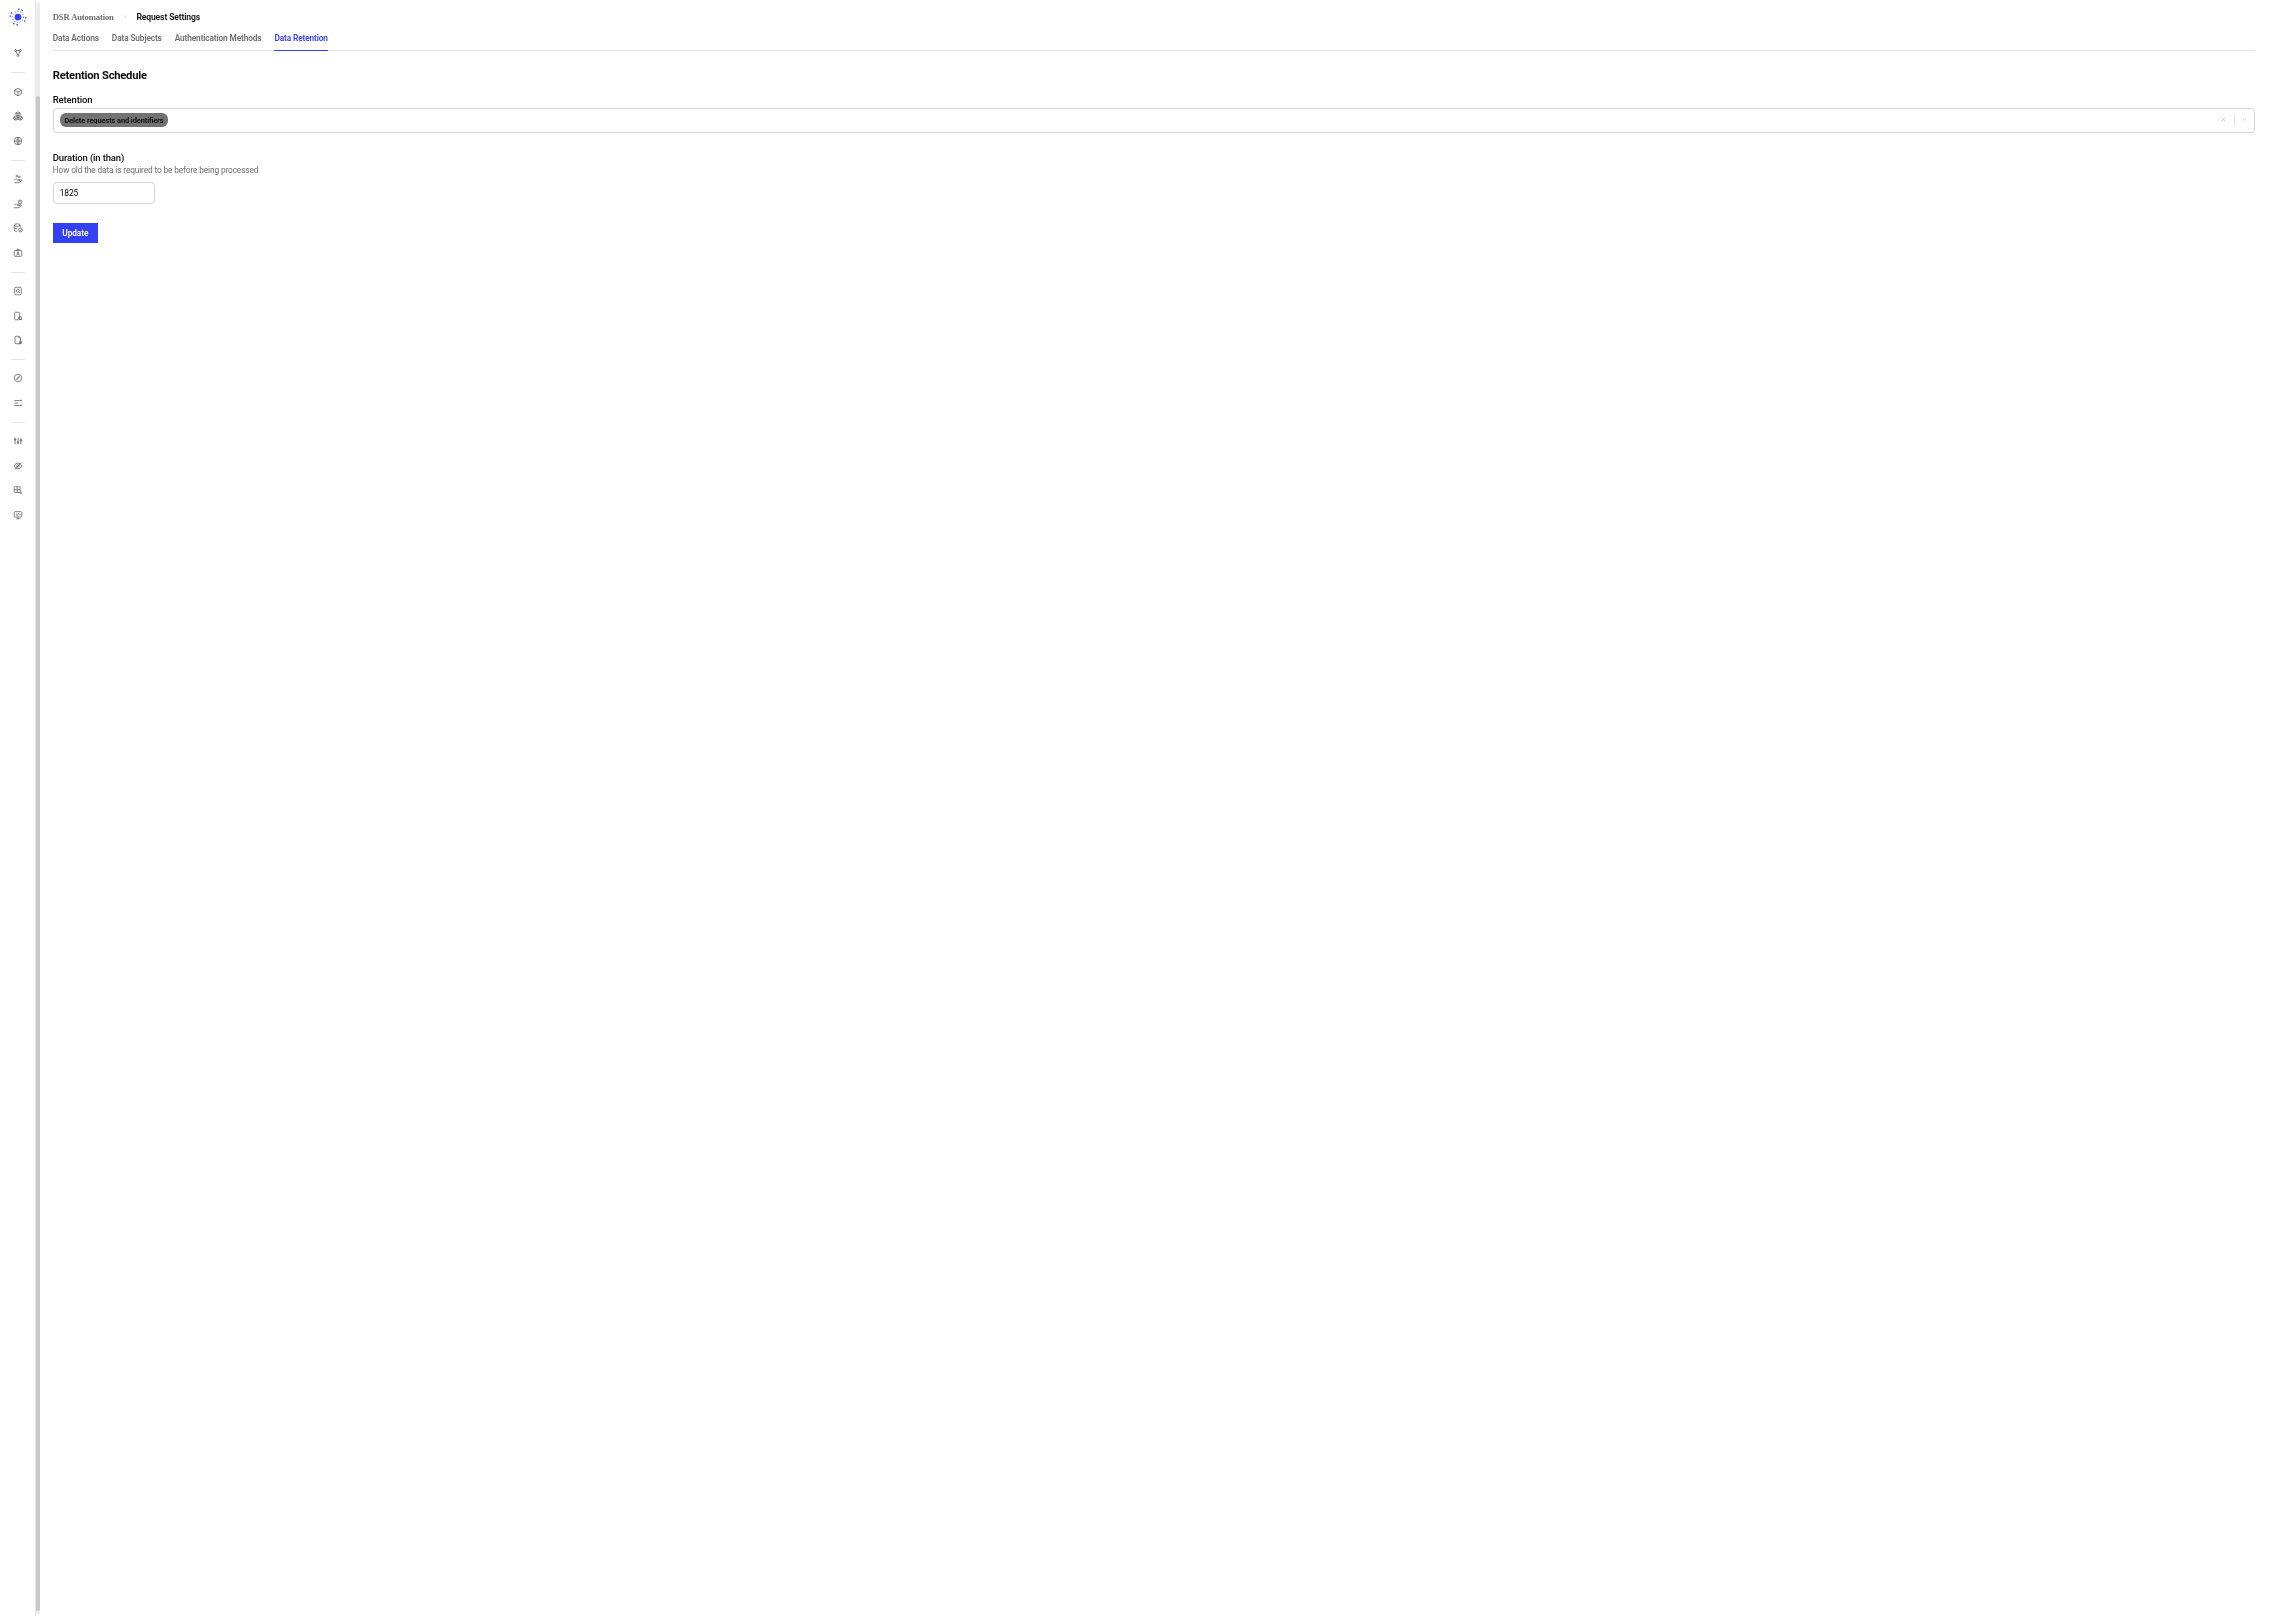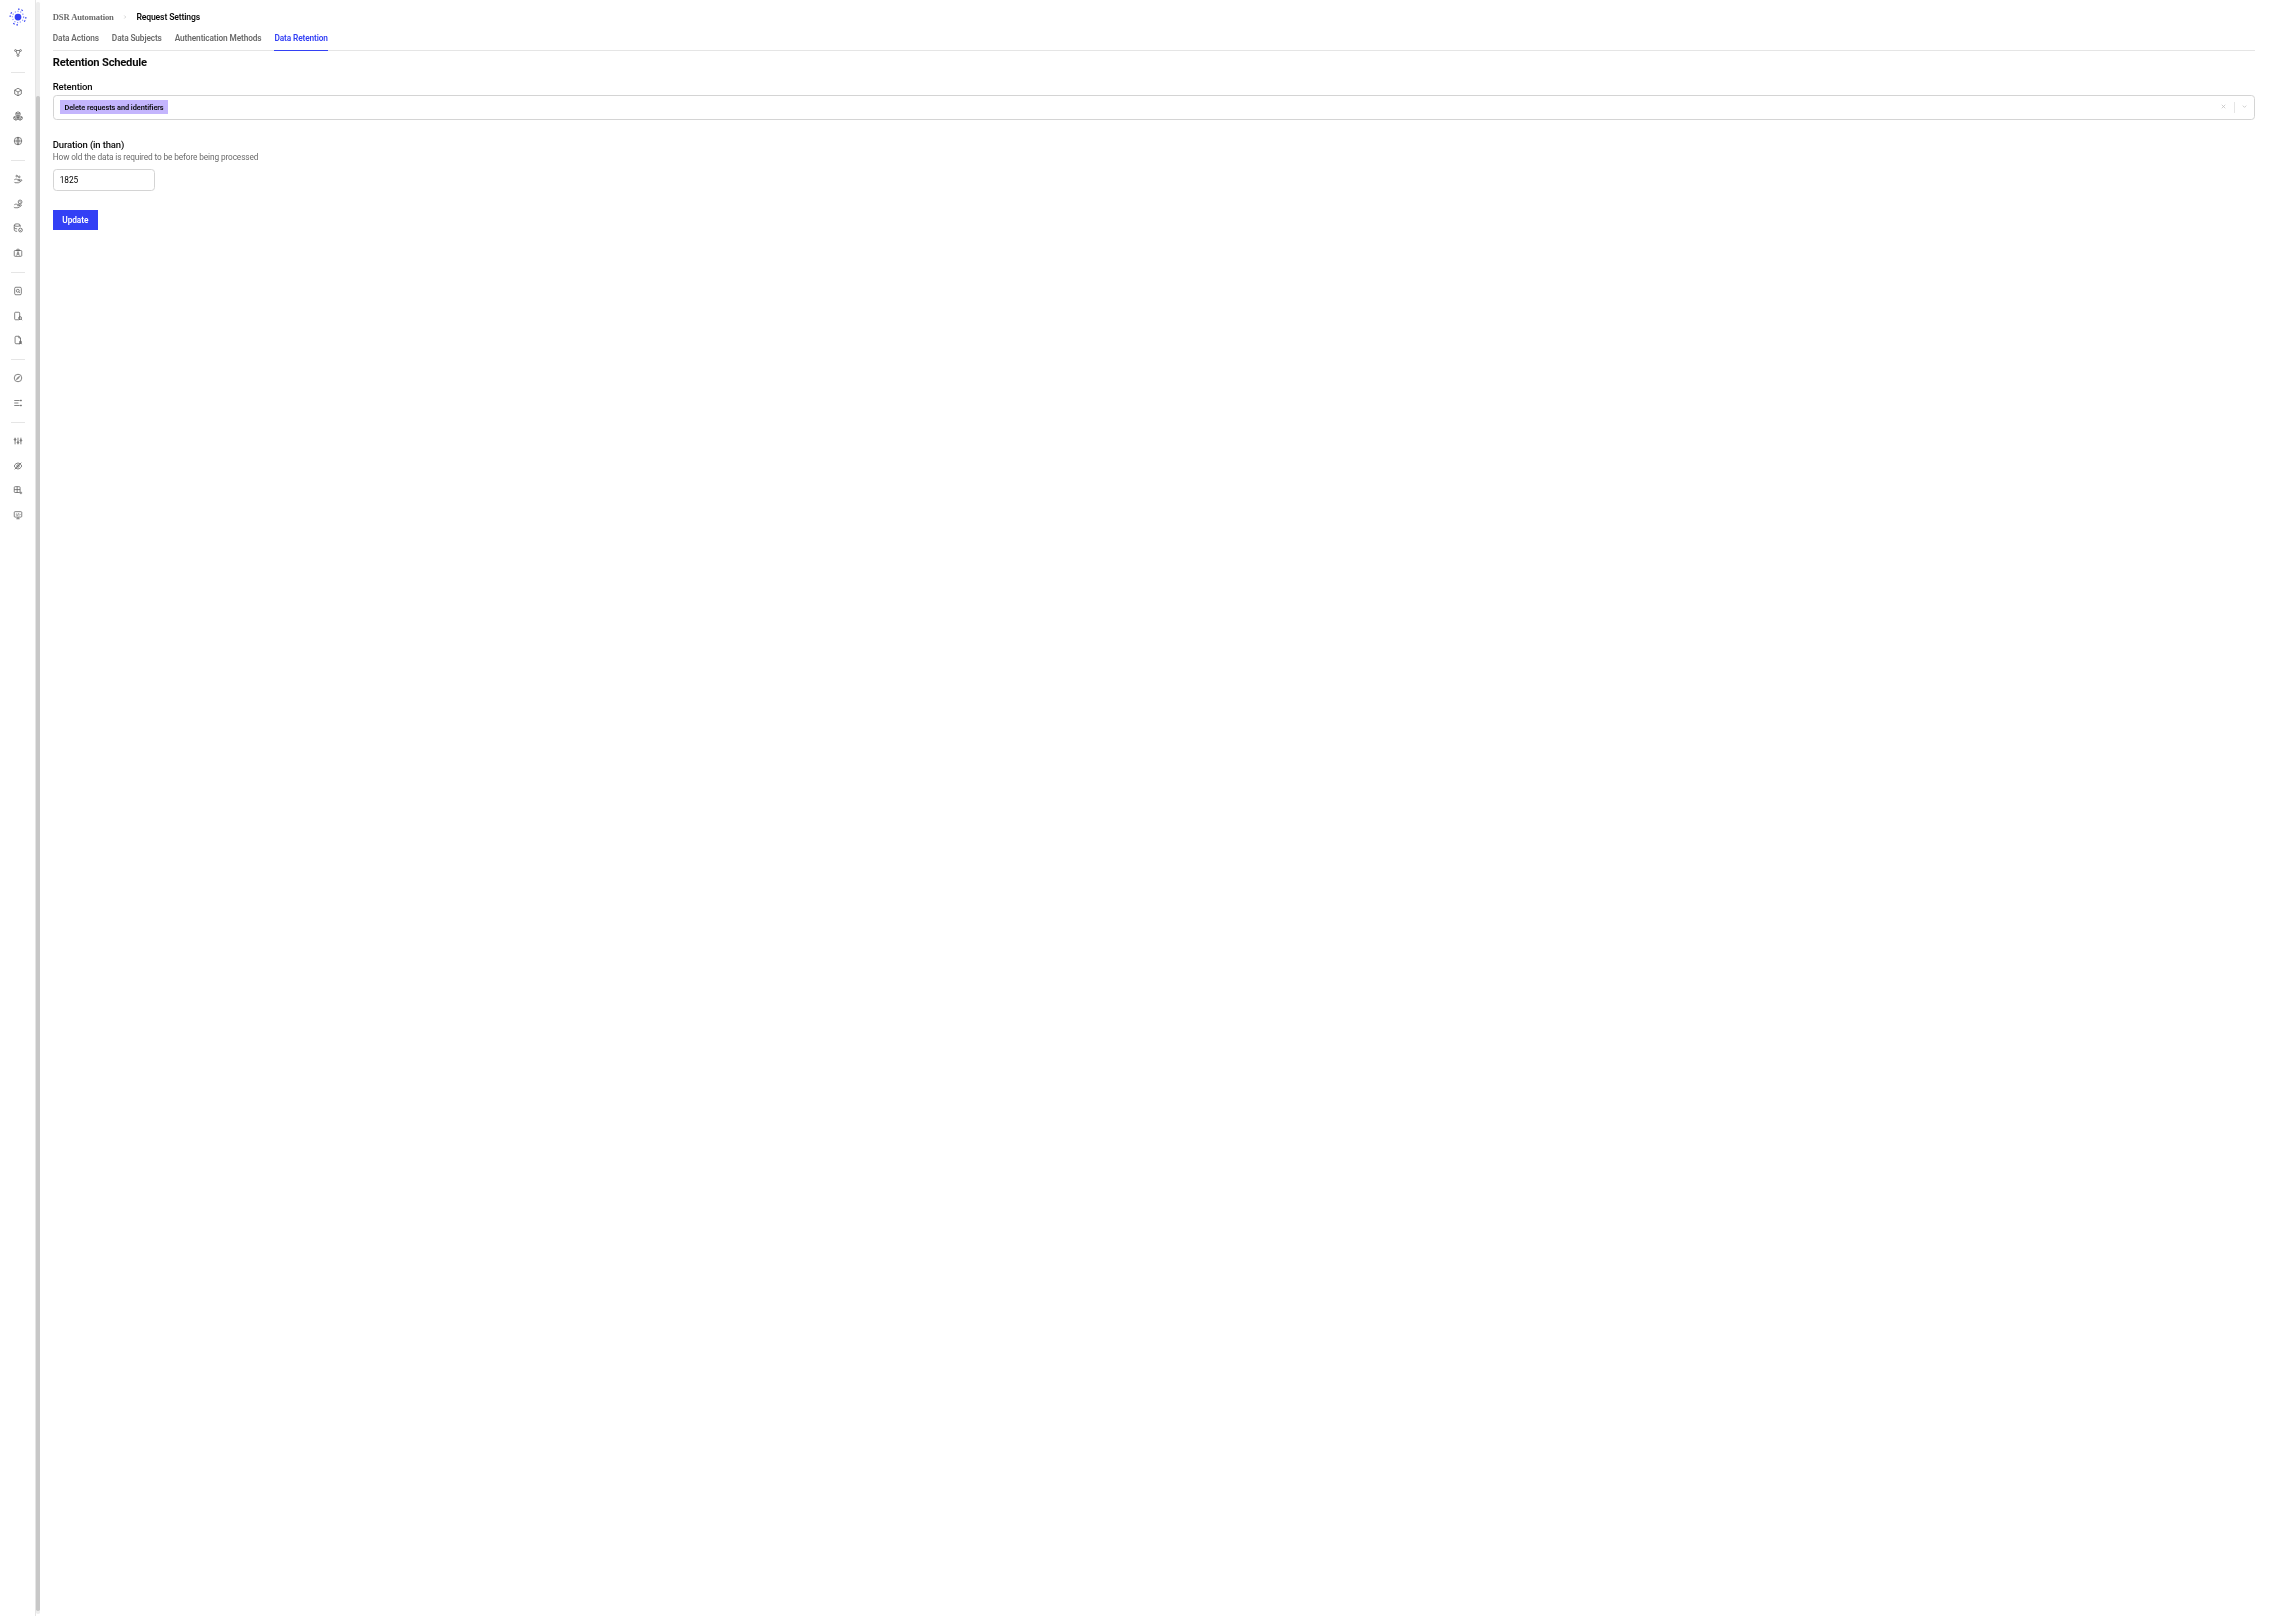--- a/index.html
+++ b/index.html
@@ -138,21 +138,21 @@
   }
   .breadcrumb .current {
     color: var(--text);
   }
 
   
   .tabs {
     display: flex;
     gap: 13px;
     border-bottom: 0.6px solid var(--border);
-    margin-bottom: 5px;
+    margin-bottom: 18px;
   }
   .tab {
     padding: 0 0 6.5px 0;
     font-size: 8.3px;
     font-weight: 600;
     color: var(--text-muted);
     cursor: pointer;
     position: relative;
     top: 0.6px;
     border-bottom: 1.2px solid transparent;
@@ -191,22 +191,22 @@
     display: flex;
     align-items: center;
     width: 100%;
     border: 0.6px solid var(--border-input);
     border-radius: 3.6px;
     padding: 4.7px 6px;
     cursor: pointer;
     background: #fff;
   }
   .select .chip {
-    background: #c4b5fd;
-    border-radius: 0;
+    background: #737373;
+    border-radius: 6px;
     padding: 2.4px 4.7px;
     font-size: 7.4px;
     font-weight: 600;
     letter-spacing: -0.01em;
   }
   .select .spacer { flex: 1; }
   .select .ctrl {
     display: flex;
     align-items: center;
     gap: 7px;

